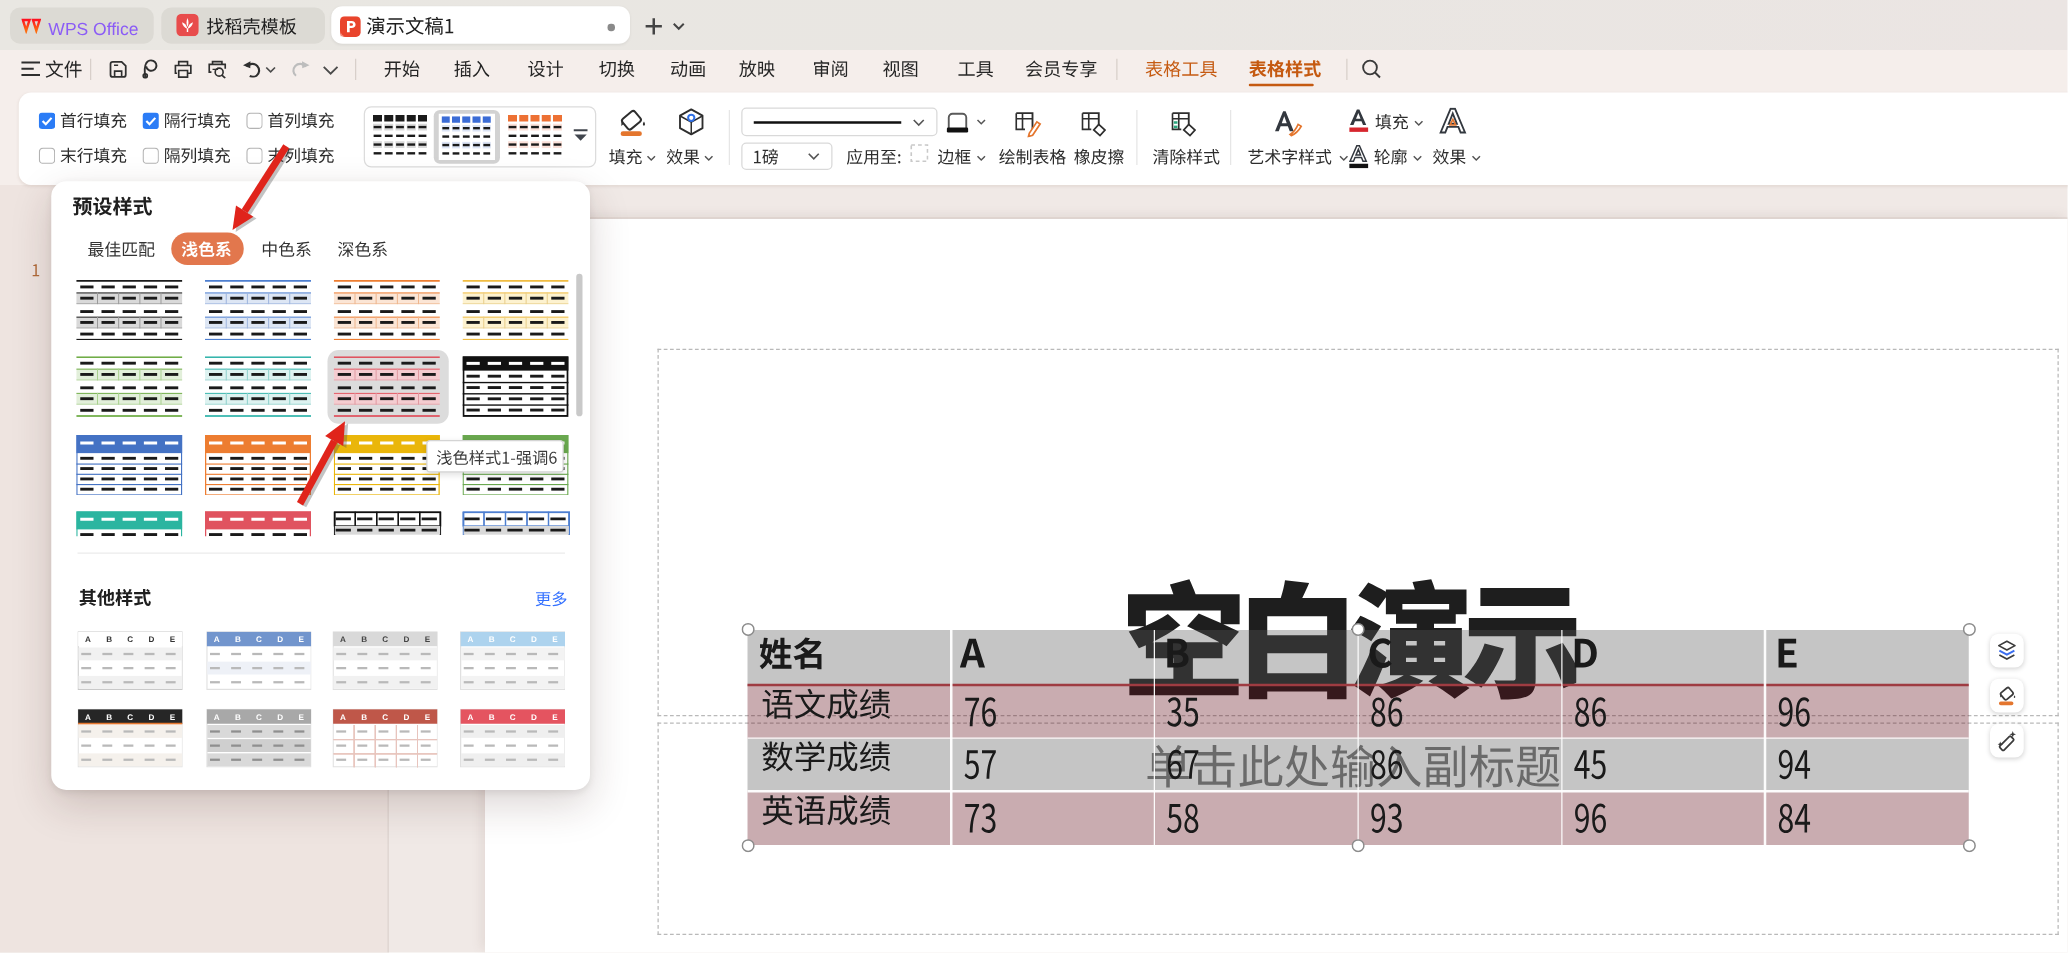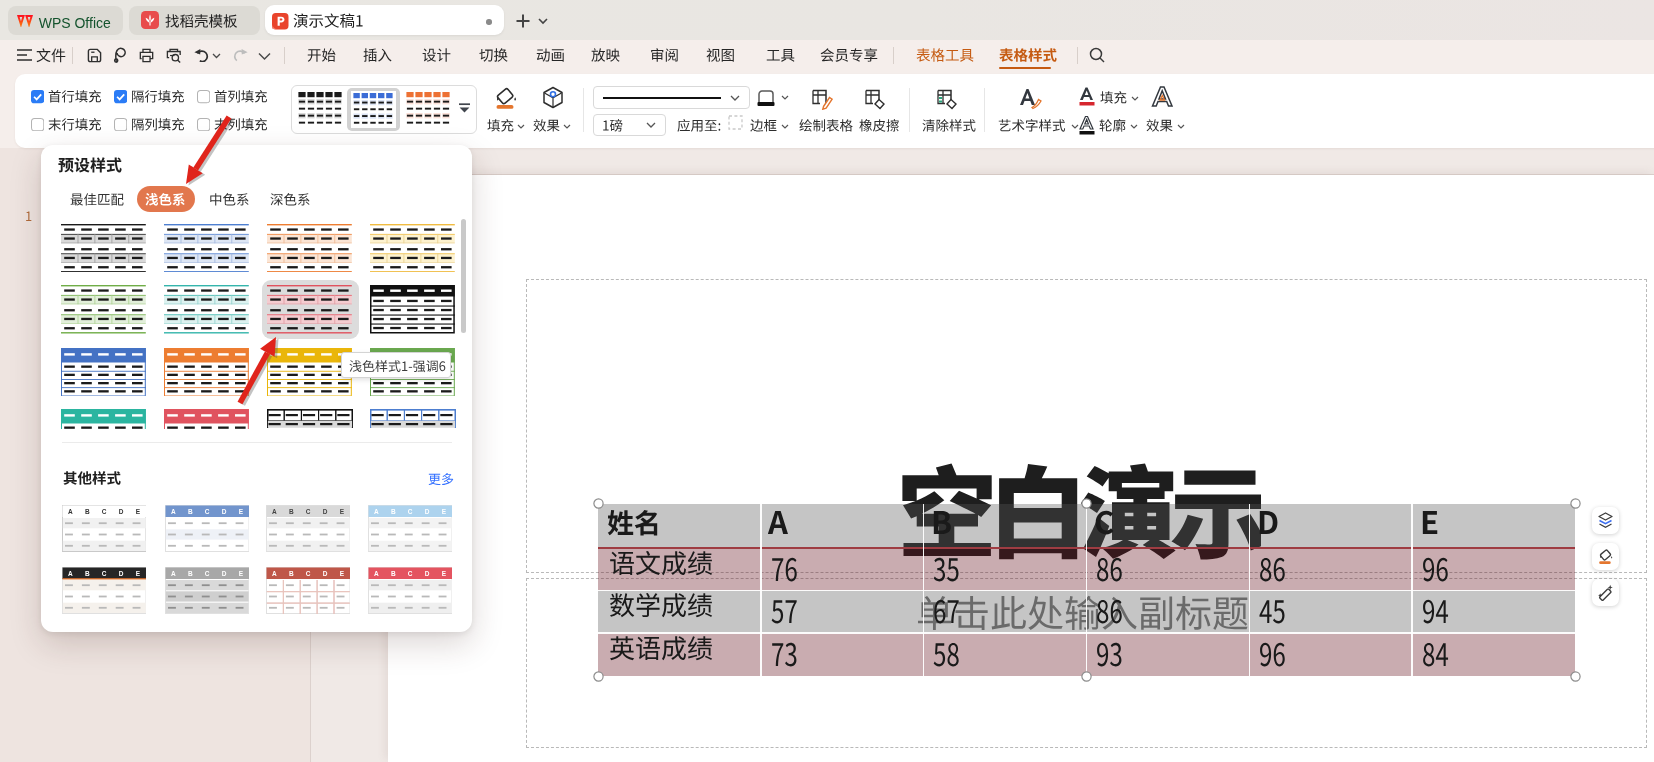--- a/index.html
+++ b/index.html
@@ -144,21 +144,21 @@
 <div style="position:absolute;left:8px;top:5.8px;width:115.3px;height:29.2px;border-radius:8px;background:#dcdad4"></div>
 <svg style="position:absolute;left:17px;top:14.2px" width="16" height="12.5" viewBox="0 0 32 25">
     <defs>
       <linearGradient id="wg" x1="0" y1="0" x2="0" y2="1">
         <stop offset="0" stop-color="#fe1220"></stop>
         <stop offset="1" stop-color="#fc6c10"></stop>
       </linearGradient>
     </defs>
     <path d="M2.6 4 H13.2 L7.9 21 Z M18.8 4 H29.4 L24.1 21 Z" fill="none" stroke="url(#wg)" stroke-width="3.9" stroke-linejoin="miter"></path>
   </svg>
-<div style="position:absolute;left:38.7px;top:17.8px;width:75px;height:14px;font:14px 'Liberation Sans',sans-serif;color:#14532d;line-height:10px;white-space:nowrap">WPS Office</div>
+<div style="position:absolute;left:38.7px;top:17.8px;width:75px;height:14px;font:14px 'Liberation Sans',sans-serif;color:#8b5cf6;line-height:10px;white-space:nowrap">WPS Office</div>
 <div style="position:absolute;left:128.8px;top:5.8px;width:131.2px;height:29.2px;border-radius:8px;background:#dcdad4"></div>
 <svg style="position:absolute;left:141px;top:11px" width="18" height="18" viewBox="0 0 19 19">
     <rect x="0" y="0" width="19" height="19" rx="4.5" fill="#e84c4c"></rect>
     <path d="M9.5 3.6 C10.6 5.9 10.6 8.7 9.5 11.2 C8.4 8.7 8.4 5.9 9.5 3.6z" fill="#fff"></path>
     <path d="M4.9 7.2 C7.3 8 8.9 9.8 9.3 12.6 C6.8 11.7 5.3 9.9 4.9 7.2z" fill="#fff"></path>
     <path d="M14.1 7.2 C11.7 8 10.1 9.8 9.7 12.6 C12.2 11.7 13.7 9.9 14.1 7.2z" fill="#fff"></path>
     <path d="M9.5 12.2v3.2" stroke="#fff" stroke-width="1.2"></path>
   </svg>
 <svg style="position:absolute;left:165.0px;top:11.7px;width:72.5px;height:18.9px;" viewBox="0 0 5000 1300" preserveAspectRatio="none" fill="#202020">
     <g transform="translate(0,1000) scale(1,-1)">

